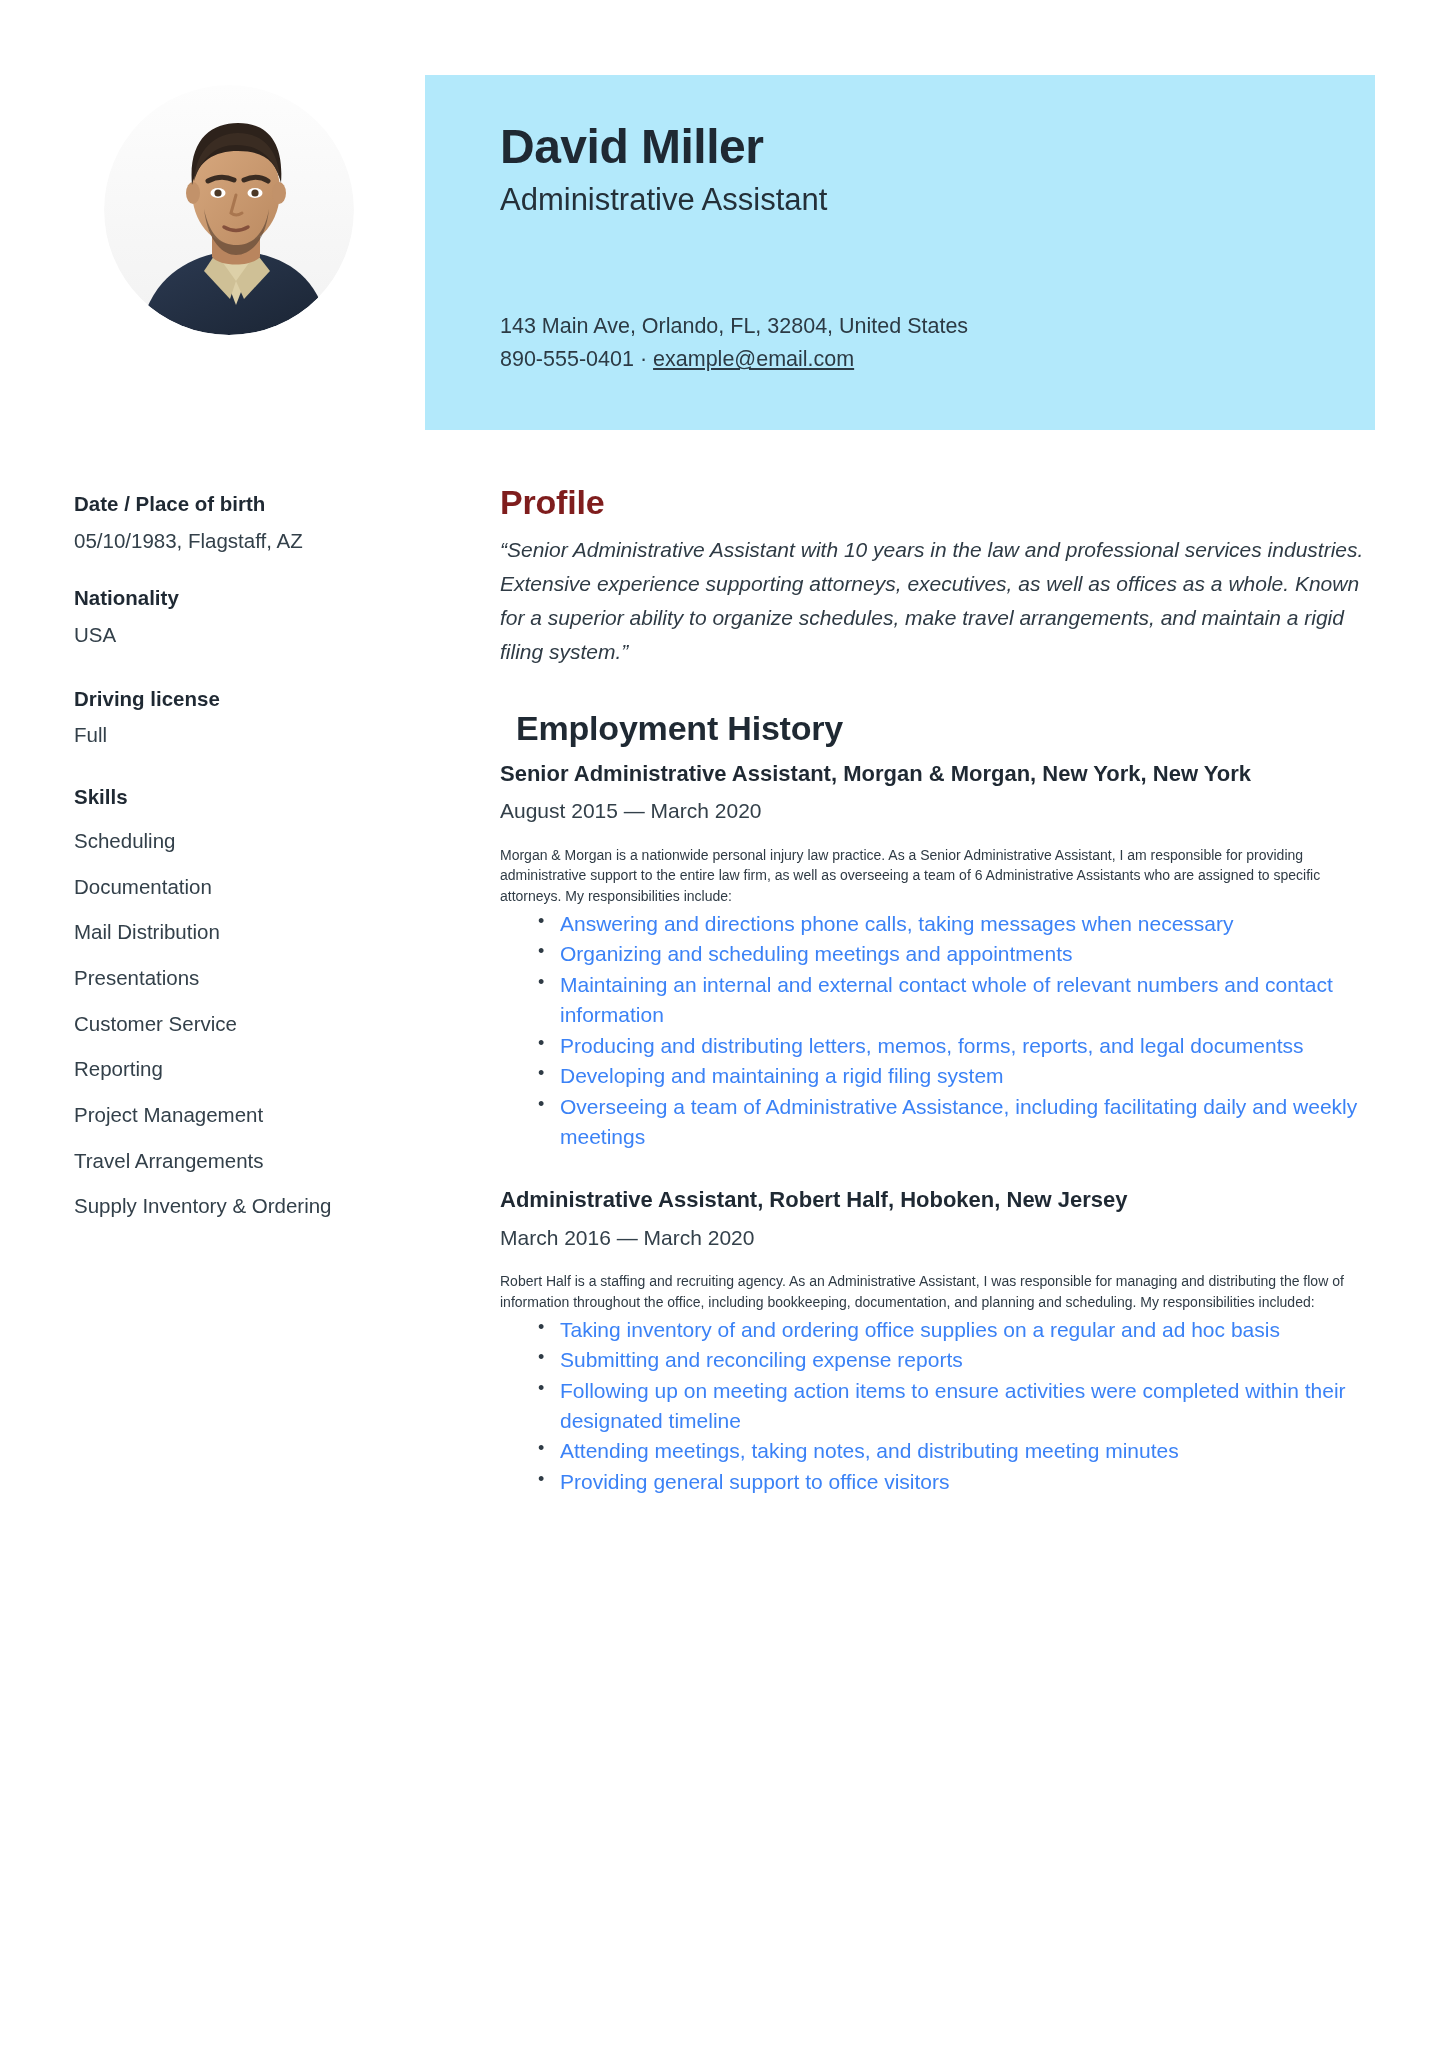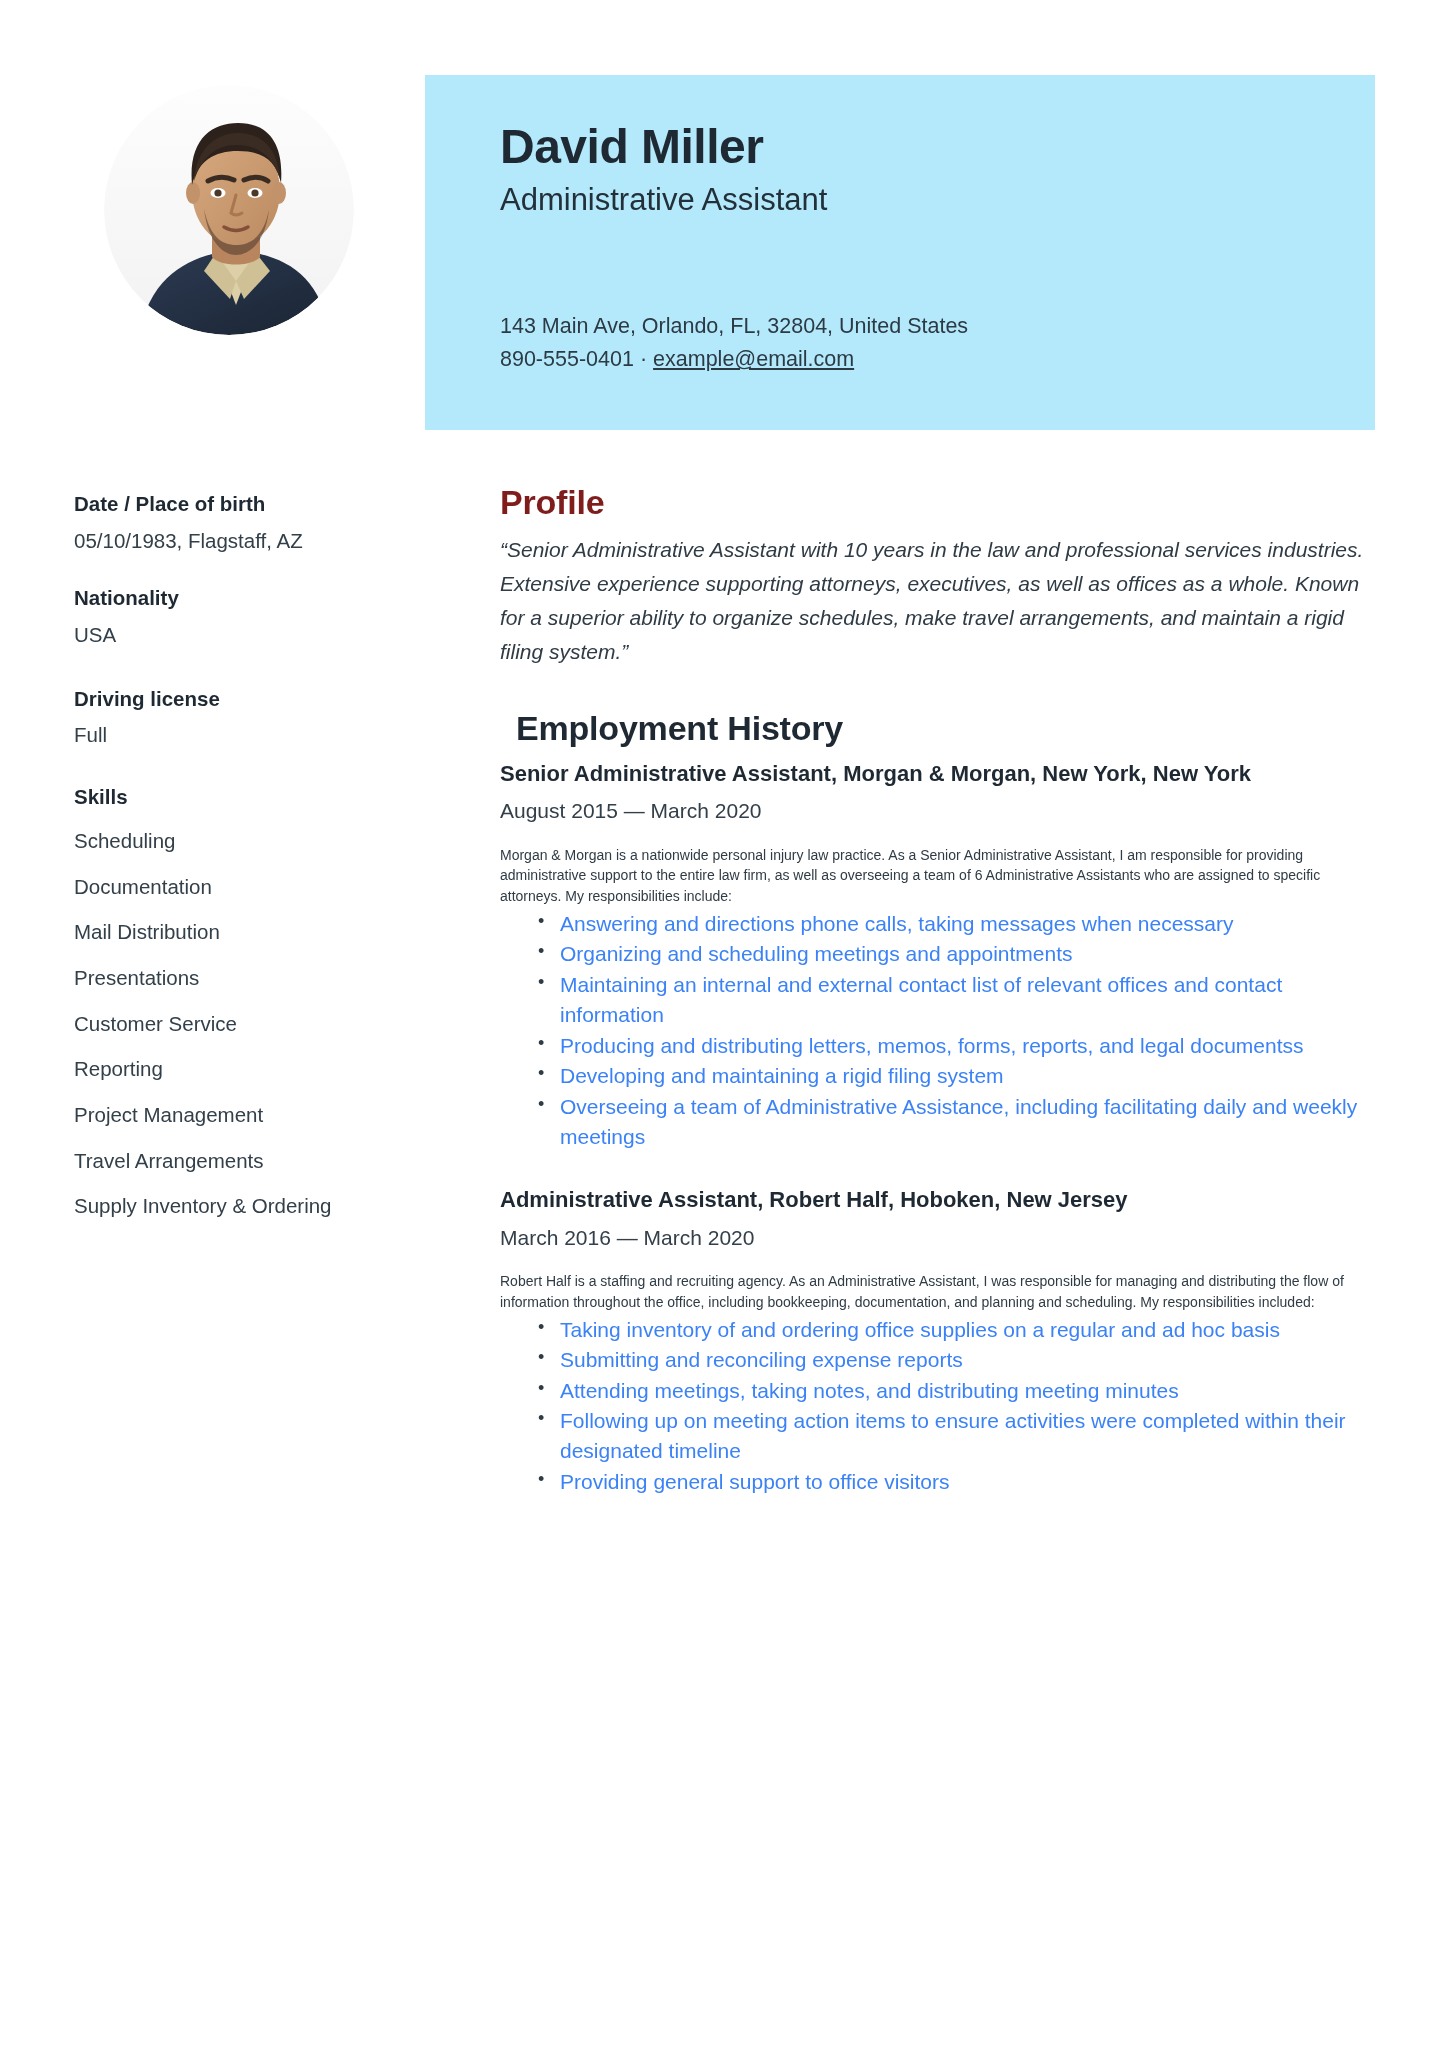--- a/index.html
+++ b/index.html
@@ -330,36 +330,36 @@
     <div class="emp-block">
       <div class="emp-section-title">Employment History</div>
 
       <div class="job">
         <div class="job-heading">Senior Administrative Assistant, Morgan &amp; Morgan, New York, New York</div>
         <div class="job-dates">August 2015 — March 2020</div>
         <div class="job-desc">Morgan &amp; Morgan is a nationwide personal injury law practice. As a Senior Administrative Assistant, I am responsible for providing administrative support to the entire law firm, as well as overseeing a team of 6 Administrative Assistants who are assigned to specific attorneys. My responsibilities include:</div>
         <ul class="job-bullets">
           <li>Answering and directions phone calls, taking messages when necessary</li>
           <li>Organizing and scheduling meetings and appointments</li>
-          <li>Maintaining an internal and external contact list of relevant offices and contact information</li>
+          <li>Maintaining an internal and external contact whole of relevant numbers and contact information</li>
           <li>Producing and distributing letters, memos, forms, reports, and legal documentss</li>
           <li>Developing and maintaining a rigid filing system</li>
           <li>Overseeing a team of Administrative Assistance, including facilitating daily and weekly meetings</li>
         </ul>
       </div>
 
       <div class="job second">
         <div class="job-heading">Administrative Assistant, Robert Half, Hoboken, New Jersey</div>
         <div class="job-dates">March 2016 — March 2020</div>
         <div class="job-desc">Robert Half is a staffing and recruiting agency. As an Administrative Assistant, I was responsible for managing and distributing the flow of information throughout the office, including bookkeeping, documentation, and planning and scheduling. My responsibilities included:</div>
         <ul class="job-bullets">
           <li>Taking inventory of and ordering office supplies on a regular and ad hoc basis</li>
           <li>Submitting and reconciling expense reports</li>
+          <li>Following up on meeting action items to ensure activities were completed within their designated timeline</li>
           <li>Attending meetings, taking notes, and distributing meeting minutes</li>
-          <li>Following up on meeting action items to ensure activities were completed within their designated timeline</li>
           <li>Providing general support to office visitors</li>
         </ul>
       </div>
 
     </div>
   </div>
 
 </div>
 
 </body></html>

